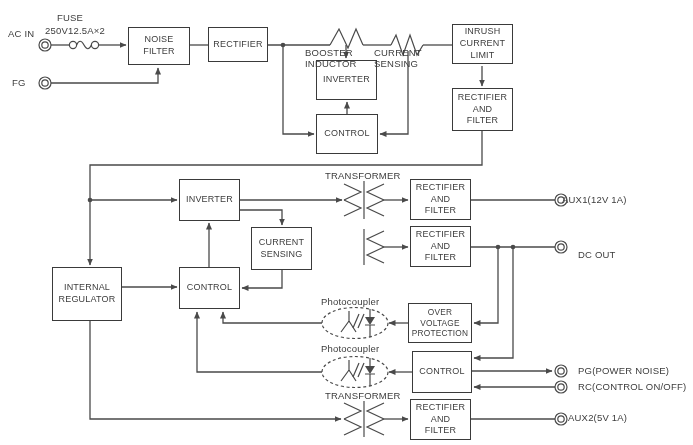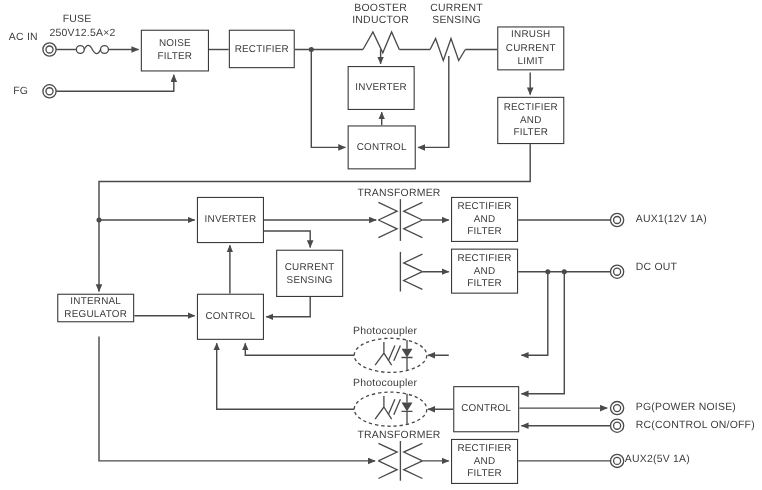--- a/index.html
+++ b/index.html
@@ -21,21 +21,21 @@
     position:absolute;box-sizing:border-box;border:1.4px solid var(--box-border);
     background:#fff;display:flex;align-items:center;justify-content:center;
     text-align:center;font-size:9px;line-height:1.3;color:var(--text);
     white-space:pre-line;letter-spacing:.2px;
   }
   .block.small{font-size:8.3px;}
   .lbl{
     position:absolute;font-size:9.5px;color:var(--text);white-space:pre-line;
     line-height:1.2;letter-spacing:.2px;
   }
-  .lbl.center{text-align:center;}
+  .lbl.center{text-align:left;margin-top:45px;}
 </style>
 </head>
 <body>
 
 <div class="stage">
 
   <svg class="layer" viewBox="0 0 693 445">
     <defs>
       <marker id="ah" markerWidth="8" markerHeight="7" refX="6.5" refY="3" orient="auto" markerUnits="userSpaceOnUse">
         <path class="ah" d="M0,0 L7,3 L0,6 Z"></path>
@@ -178,44 +178,47 @@
   <div class="block" style="left:452px;top:24px;width:61px;height:40px">INRUSH
 CURRENT
 LIMIT</div>
   <div class="block" style="left:452px;top:88px;width:61px;height:43px">RECTIFIER
 AND
 FILTER</div>
   <div class="block" style="left:179px;top:179px;width:61px;height:42px">INVERTER</div>
   <div class="block" style="left:251px;top:227px;width:61px;height:43px">CURRENT
 SENSING</div>
   <div class="block" style="left:179px;top:267px;width:61px;height:42px">CONTROL</div>
-  <div class="block" style="left:52px;top:267px;width:70px;height:26px">INTERNAL
+  <div class="block" style="left:52px;top:267px;width:70px;height:54px">INTERNAL
 REGULATOR</div>
   <div class="block" style="left:410px;top:179px;width:61px;height:41px">RECTIFIER
 AND
 FILTER</div>
   <div class="block" style="left:410px;top:226px;width:61px;height:41px">RECTIFIER
 AND
 FILTER</div>
+  <div class="block small" style="left:408px;top:303px;width:64px;height:40px">OVER
+VOLTAGE
+PROTECTION</div>
   <div class="block" style="left:412px;top:351px;width:60px;height:42px">CONTROL</div>
   <div class="block" style="left:410px;top:399px;width:61px;height:41px">RECTIFIER
 AND
 FILTER</div>
 
   <div class="lbl" style="left:8px;top:28px">AC IN</div>
   <div class="lbl" style="left:12px;top:77px">FG</div>
   <div class="lbl" style="left:57px;top:12px">FUSE</div>
   <div class="lbl" style="left:45px;top:25px">250V12.5A×2</div>
   <div class="lbl center" style="left:305px;top:2px;width:82px">BOOSTER
 INDUCTOR</div>
   <div class="lbl center" style="left:374px;top:2px;width:82px">CURRENT
 SENSING</div>
   <div class="lbl" style="left:325px;top:170px">TRANSFORMER</div>
   <div class="lbl" style="left:321px;top:296px">Photocoupler</div>
   <div class="lbl" style="left:321px;top:343px">Photocoupler</div>
   <div class="lbl" style="left:325px;top:390px">TRANSFORMER</div>
-  <div class="lbl" style="left:578px;top:194px">AUX1(12V 1A)</div>
-  <div class="lbl" style="left:578px;top:237px">DC OUT</div>
+  <div class="lbl" style="left:562px;top:194px">AUX1(12V 1A)</div>
+  <div class="lbl" style="left:578px;top:249px">DC OUT</div>
   <div class="lbl" style="left:578px;top:365px">PG(POWER NOISE)</div>
   <div class="lbl" style="left:578px;top:381px">RC(CONTROL ON/OFF)</div>
   <div class="lbl" style="left:568px;top:412px">AUX2(5V 1A)</div>
 
 </div>
 
 </body></html>

